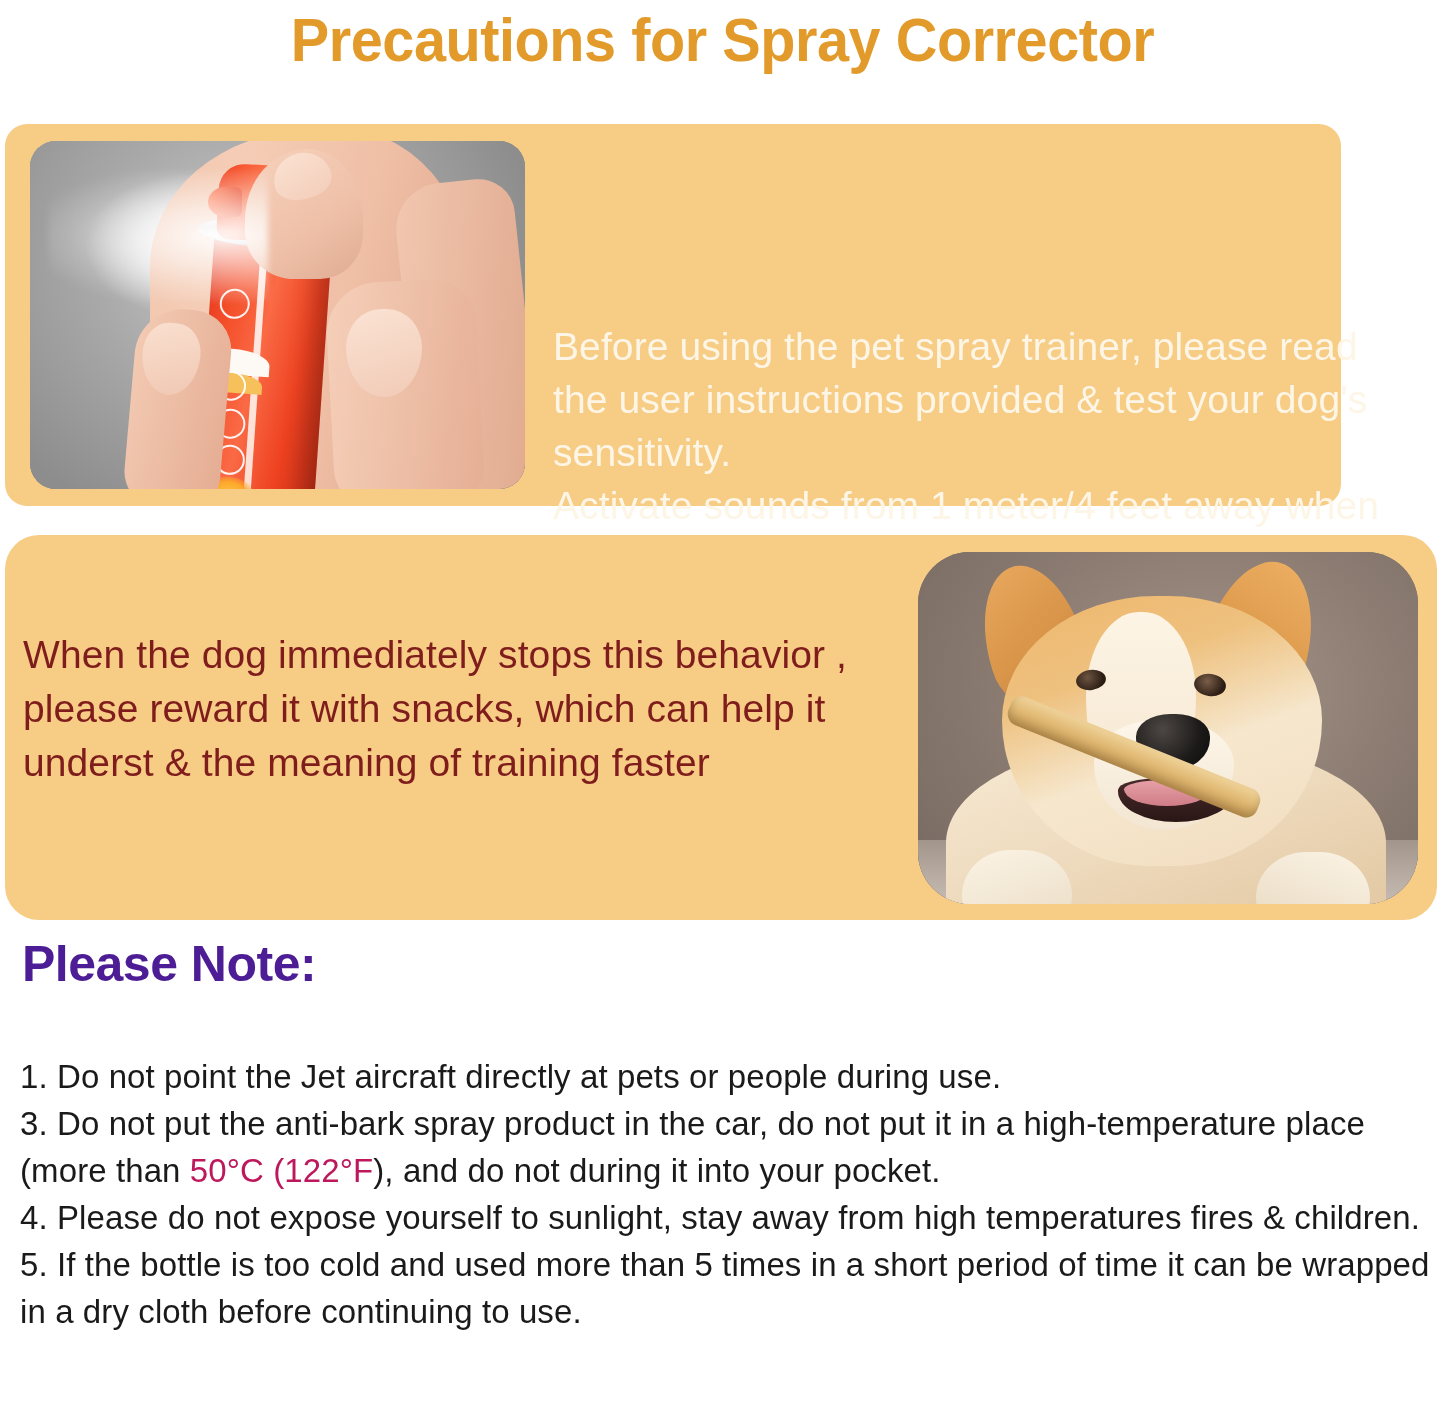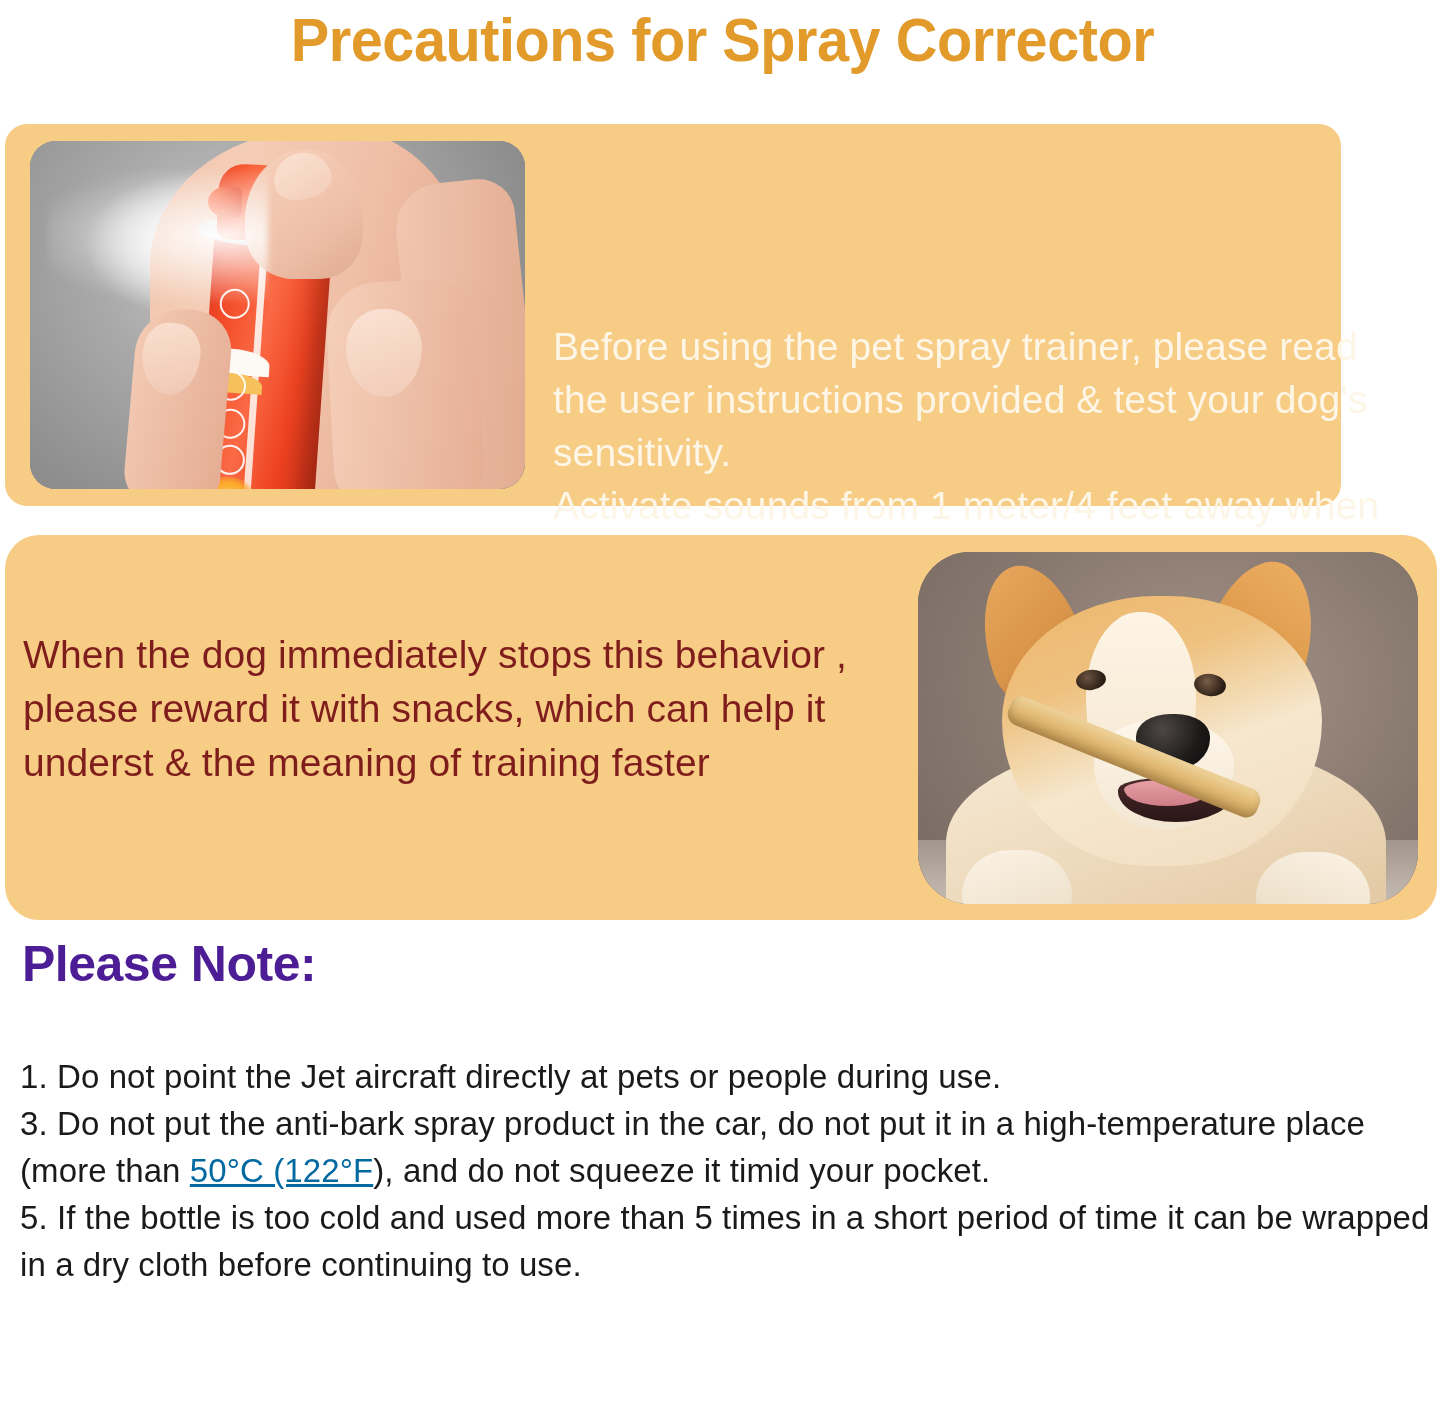--- a/index.html
+++ b/index.html
@@ -275,21 +275,21 @@
   .note-list{
     position:absolute;left:20px;top:1005px;
     width:1410px;
     color:#1a1a1a;
     font-size:33px;
     line-height:47px;
     letter-spacing:0.1px;
     margin-top:48px;
   }
   .note-list .item{display:block;}
-  .hot{color:#0369a1;text-decoration:underline;}
+  .hot{color:#be185d;}
 </style>
 </head>
 <body>
 
 <div class="title">Precautions for Spray Corrector</div>
 
 <div class="panel1">
   <div class="panel1-img">
     <div class="ph1-bg"></div>
     <div class="ph1-hand"></div>
@@ -335,15 +335,16 @@
   <div class="ph2-tongue"></div>
   <div class="ph2-nose"></div>
   <div class="ph2-stick"></div>
   <div class="ph2-paw-l"></div>
   <div class="ph2-paw-r"></div>
 </div>
 
 <div class="note-title">Please Note:</div>
 <div class="note-list">
     <span class="item"><span>1. Do not point the Jet aircraft directly at pets or people during use.</span></span>
-    <span class="item"><span>3. Do not put the anti-bark spray product in the car, do not put it in a high-temperature  place (more than </span><span class="hot">50°C (122°F</span><span>), and do not squeeze it timid your pocket.</span></span>
+    <span class="item"><span>3. Do not put the anti-bark spray product in the car, do not put it in a high-temperature  place (more than </span><span class="hot">50°C (122°F</span><span>), and do not during it into your pocket.</span></span>
+    <span class="item"><span>4. Please do not expose yourself to sunlight, stay away from high temperatures fires &amp; children.</span></span>
     <span class="item"><span>5. If the bottle is too cold and used more than 5 times in a short period of time it can be wrapped in a dry cloth before continuing to use.</span></span>
   </div>
 
 </body></html>

